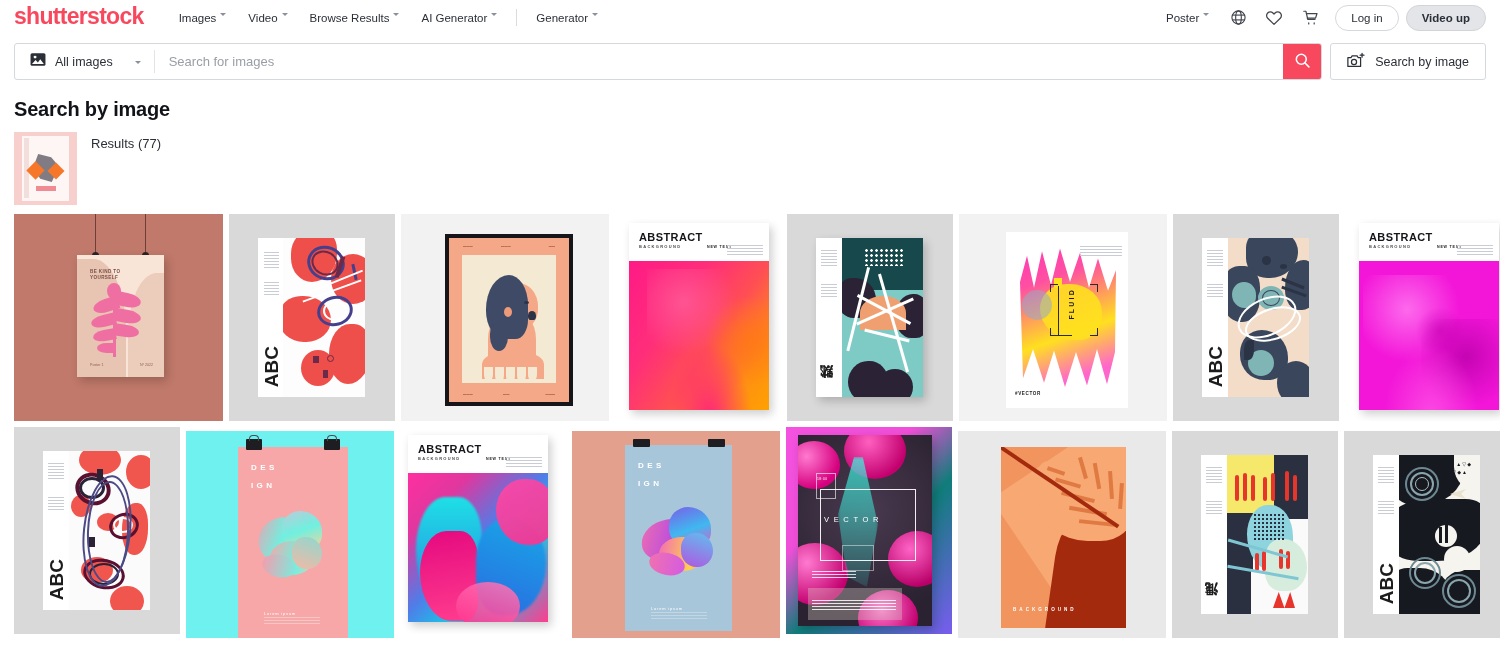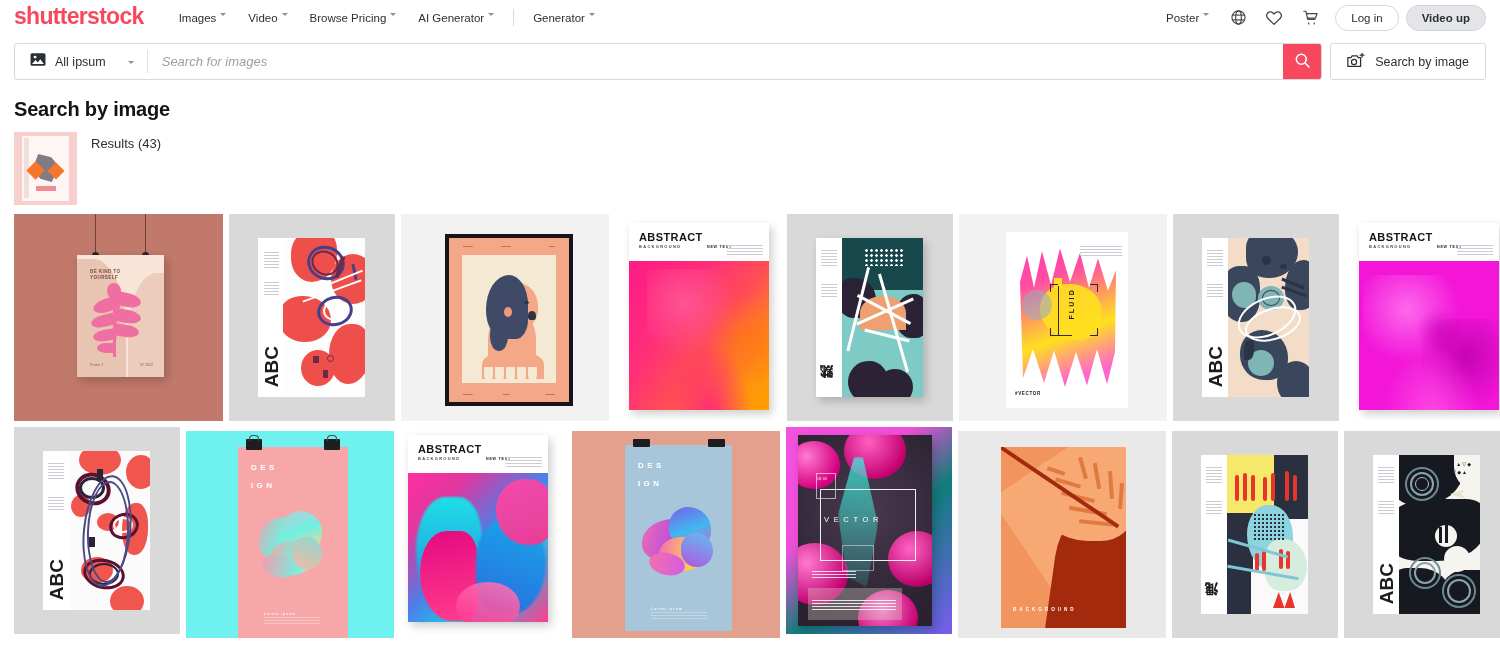--- a/index.html
+++ b/index.html
@@ -92,21 +92,20 @@
   .sb-select-label { font-size: 12.5px; color: #2b2f37; white-space: nowrap; }
   .sb-vdiv { width: 1px; background: #e2e4e8; margin: 6px 0; }
   .sb-input {
     flex: 1;
     border: none; outline: none;
     font-size: 13px;
     color: #2b2f37;
     padding: 0 14px;
     font-family: "Liberation Sans", sans-serif;
     background: transparent;
-    font-style: italic;
   }
   .sb-input::placeholder { color: #9a9ea6; }
   .sb-search-btn {
     width: 38px;
     background: #f8485e;
     display: flex; align-items: center; justify-content: center;
     cursor: pointer;
     border: none;
   }
   .search-by-image-btn {
@@ -187,21 +186,21 @@
   <div class="nav">
     <div class="nav-item">
       <span>Images</span>
       <span class="caret"></span>
     </div>
     <div class="nav-item">
       <span>Video</span>
       <span class="caret"></span>
     </div>
     <div class="nav-item">
-      <span>Browse Pricing</span>
+      <span>Browse Results</span>
       <span class="caret"></span>
     </div>
     <div class="nav-item">
       <span>AI Generator</span>
       <span class="caret"></span>
     </div>
     <div class="nav-divider"></div>
     <div class="nav-item">
       <span>Generator</span>
       <span class="caret"></span>
@@ -245,21 +244,21 @@
 <div class="searchbar-wrap">
   <div class="searchbox">
     <div class="sb-select">
       <span>
         <svg width="16" height="15" viewBox="0 0 24 22" fill="#2b2f37">
           <rect x="0.8" y="1.5" width="22.4" height="19" rx="2.4"></rect>
           <circle cx="7.6" cy="7.4" r="2.2" fill="#fff"></circle>
           <path d="M3 17.6l5.4-6 3.4 3.8 3.6-4.6 5.4 6.8z" fill="#fff"></path>
         </svg>
       </span>
-      <span class="sb-select-label">All ipsum</span>
+      <span class="sb-select-label">All images</span>
       <span class="caret" style="margin-left:13px;"></span>
     </div>
     <div class="sb-vdiv"></div>
     <input class="sb-input" type="text" placeholder="Search for images" style="">
     <button class="sb-search-btn">
       <span>
         <svg width="17" height="17" viewBox="0 0 24 24" fill="none" stroke="#fff" stroke-width="2.2" stroke-linecap="round">
           <circle cx="10.3" cy="10.3" r="7"></circle>
           <line x1="15.6" y1="15.6" x2="21" y2="21"></line>
         </svg>
@@ -284,21 +283,21 @@
 <div class="results-row">
   <div class="query-thumb">
 
     <div style="position:absolute;left:8px;top:4px;width:47px;height:65px;background:#fdf6f4;"></div>
     <div style="position:absolute;left:10px;top:6px;width:5px;height:60px;background:#f2dedb;"></div>
     <div style="position:absolute;left:19px;top:22px;width:26px;height:28px;background:#6b6670;clip-path:polygon(20% 0,70% 12%,100% 45%,72% 100%,28% 88%,0 50%);opacity:.85;"></div>
     <div style="position:absolute;left:15px;top:32px;width:13px;height:13px;background:#f7772a;transform:rotate(45deg);"></div>
     <div style="position:absolute;left:36px;top:33px;width:12px;height:12px;background:#f7772a;transform:rotate(45deg);"></div>
     <div style="position:absolute;left:22px;top:54px;width:20px;height:5px;background:#f08a93;"></div>
   </div>
-  <div class="results-count">Results (43)</div>
+  <div class="results-count">Results (77)</div>
 </div>
 
 <div class="grid">
 
   <div class="grid-row">
 
     <div class="tile" style="width:209px;height:207px;background:#c0796a;">
       <div style="position:absolute;left:81px;top:0;width:1px;height:42px;background:#6d3f36;"></div>
       <div style="position:absolute;left:131px;top:0;width:1px;height:42px;background:#6d3f36;"></div>
       <div style="position:absolute;left:78px;top:38px;width:7px;height:7px;border-radius:50%;background:#2d2327;"></div>

